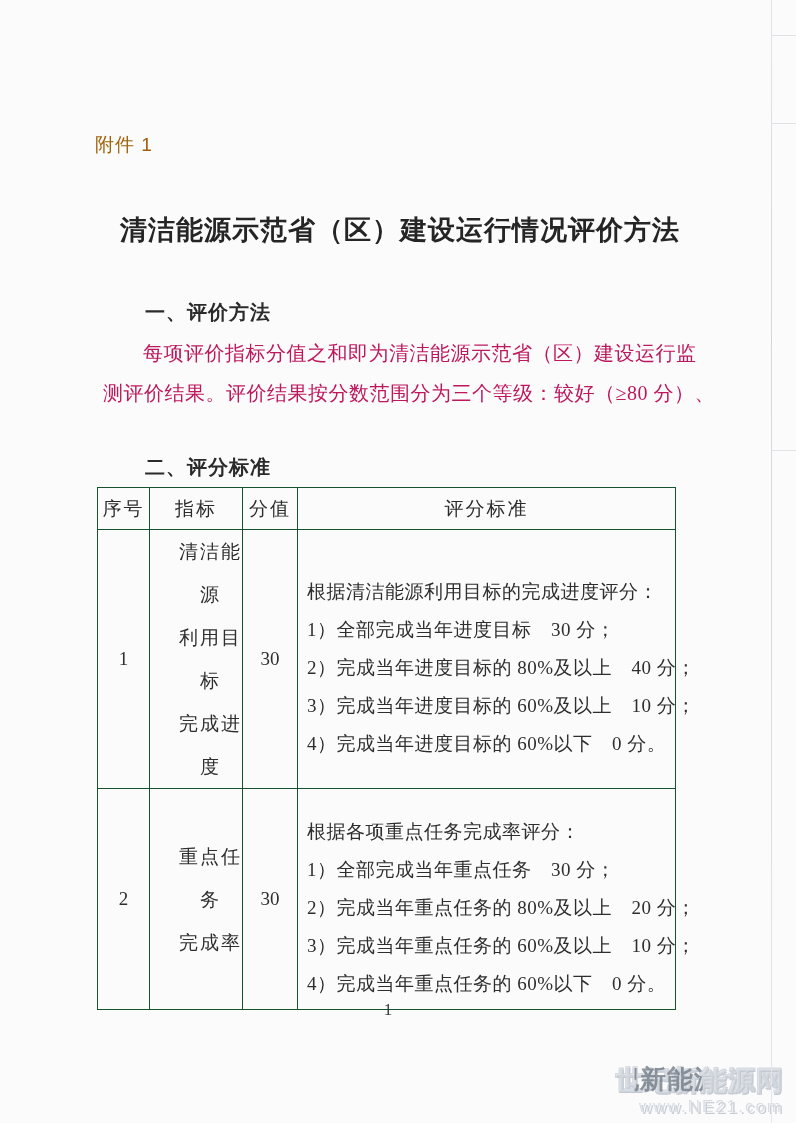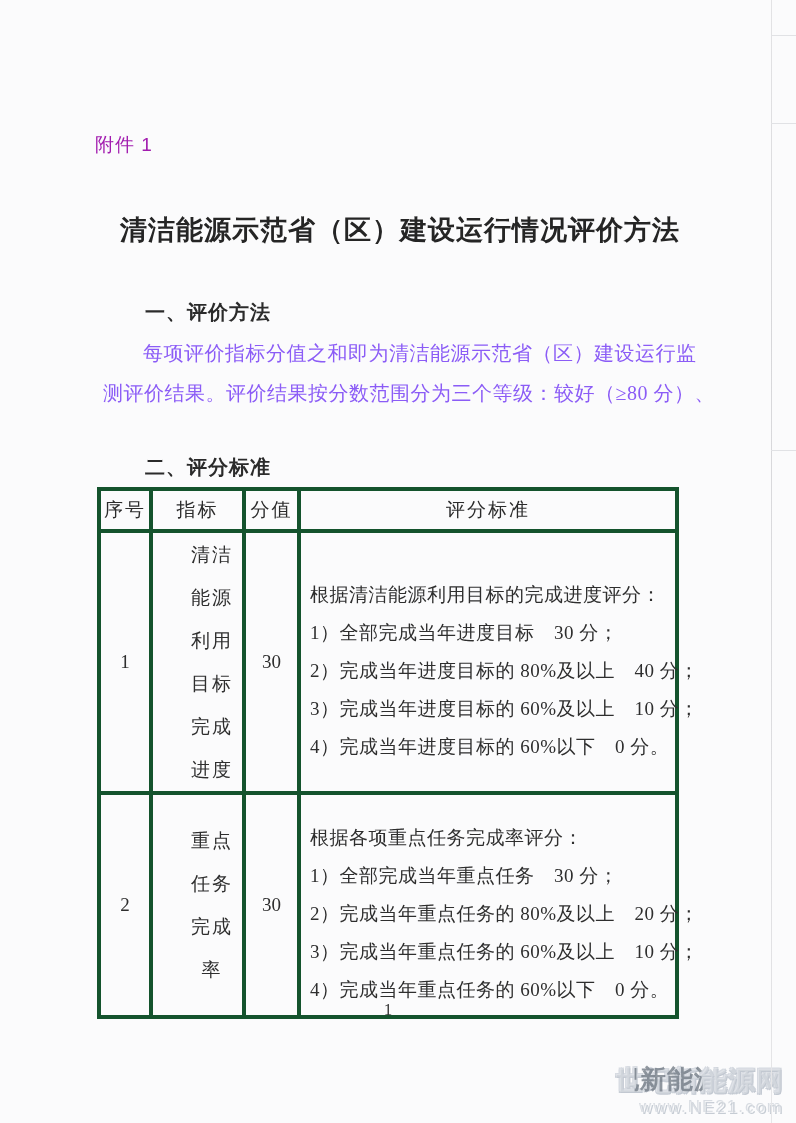--- a/index.html
+++ b/index.html
@@ -9,51 +9,51 @@
     font-family: "Liberation Serif", "DejaVu Serif", serif;
     color: #2e2e2e;
     position: relative;
     overflow: hidden;
   }
   .page { position: absolute; inset: 0; }
 
   .attachment {
     position: absolute; left: 95px; top: 132px;
     font-family: "Liberation Sans", "DejaVu Sans", sans-serif;
-    font-size: 19px; color: #a21caf; letter-spacing: 1px;
+    font-size: 19px; color: #a16207; letter-spacing: 1px;
   }
   .doc-title {
     position: absolute; left: 12px; top: 212px; width: 776px;
     text-align: center;
     font-size: 27px; font-weight: bold; letter-spacing: 1px;
     color: #252525; white-space: nowrap;
   }
   .sec-heading {
     position: absolute; left: 145px;
     font-family: "Liberation Sans", "DejaVu Sans", sans-serif;
     font-weight: bold; font-size: 20px; color: #2b2b2b;
     letter-spacing: 1px; white-space: nowrap;
   }
   .sec-heading.s1 { top: 299px; }
   .sec-heading.s2 { top: 454px; }
 
   .para { position: absolute; left: 103px; top: 333px; width: 590px; }
   .para .pline {
     font-size: 20px; line-height: 40px; letter-spacing: 0.5px;
-    color: #8b5cf6; white-space: nowrap;
+    color: #be185d; white-space: nowrap;
   }
   .para .pline.indent { text-indent: 2em; }
 
   table.score-table {
     position: absolute; left: 97px; top: 487px;
     width: 578px; border-collapse: collapse; table-layout: fixed;
     font-size: 19px; color: #2e2e2e;
   }
   table.score-table th, table.score-table td {
-    border: 4px solid #14532d; vertical-align: middle;
+    border: 1px solid #14532d; vertical-align: middle;
   }
   table.score-table thead th {
     height: 42px; text-align: center;
     font-family: "Liberation Sans", "DejaVu Sans", sans-serif;
     font-weight: normal; font-size: 19px; color: #2b2b2b;
     letter-spacing: 2px;
   }
   td.cell-no   { text-align: center; font-size: 19px; }
   td.cell-ind  { text-align: center; padding-left: 29px; }
   td.cell-ind .ind-line { line-height: 43px; letter-spacing: 2px; font-size: 19px; }

